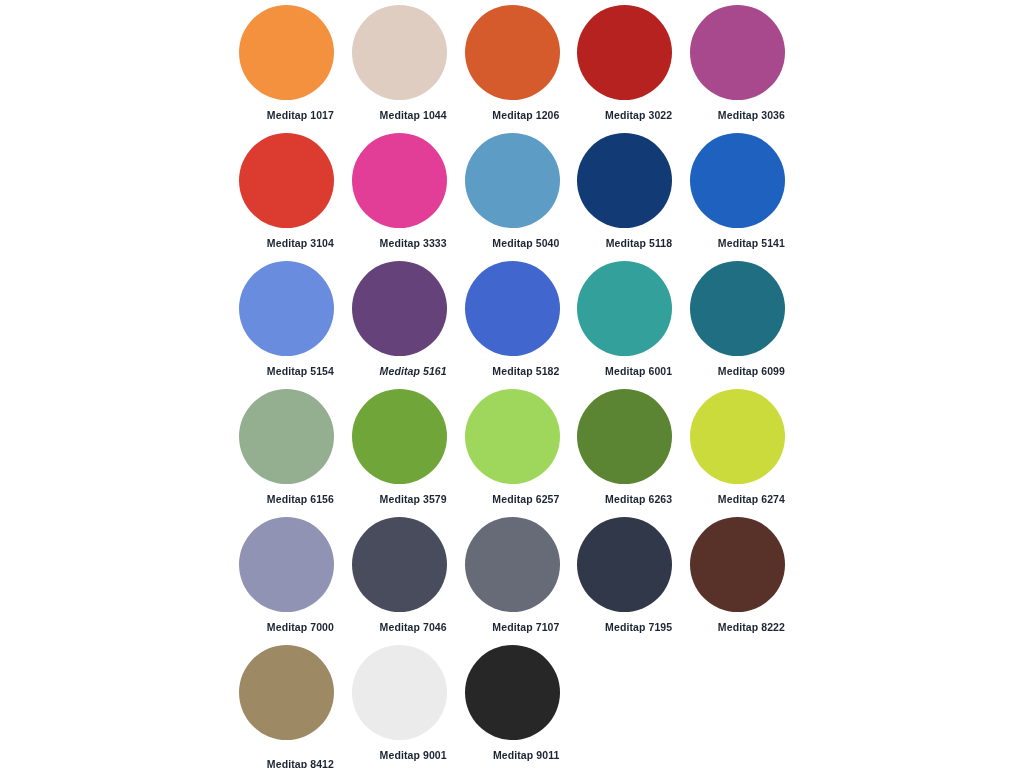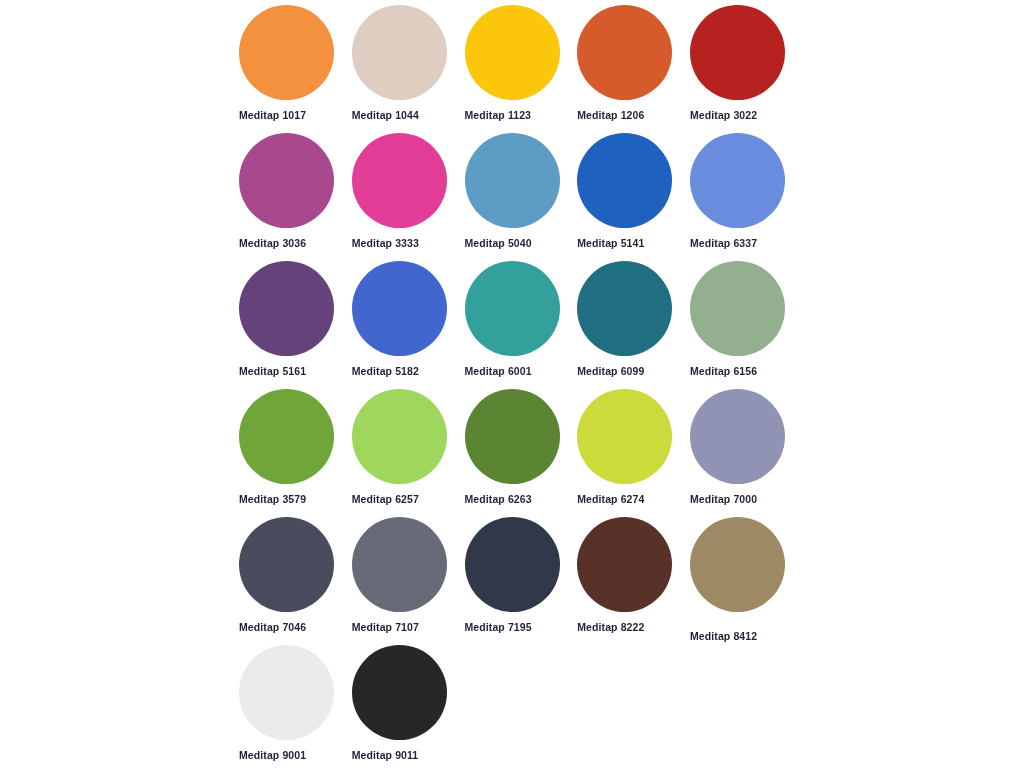--- a/index.html
+++ b/index.html
@@ -32,21 +32,21 @@
     grid-auto-rows: 128px;
     column-gap: 17.75px;
     row-gap: 0;
   }
 
   .swatch-cell {
     width: 95px;
     height: 128px;
     display: flex;
     flex-direction: column;
-    align-items: flex-start;
+    align-items: flex-end;
   }
 
   .swatch-dot {
     width: 95px;
     height: 95px;
     border-radius: 50%;
     background: #cccccc;
     flex: 0 0 auto;
   }
 
@@ -69,54 +69,58 @@
   <div class="swatch-grid">
       <div class="swatch-cell">
         <div class="swatch-dot" style="background-color: rgb(243, 145, 63);"></div>
         <div class="swatch-label" style="color: rgb(29, 36, 51);">Meditap 1017</div>
       </div>
       <div class="swatch-cell">
         <div class="swatch-dot" style="background-color: rgb(223, 205, 194);"></div>
         <div class="swatch-label" style="color: rgb(29, 36, 51);">Meditap 1044</div>
       </div>
       <div class="swatch-cell">
-        <div class="swatch-dot" style="background-color: rgb(252, 198, 12);"></div>
-        <div class="swatch-label" style="color: rgb(29, 36, 51);">Meditap 1123</div>
-      </div>
-      <div class="swatch-cell">
         <div class="swatch-dot" style="background-color: rgb(213, 91, 44);"></div>
         <div class="swatch-label" style="color: rgb(29, 36, 51);">Meditap 1206</div>
       </div>
       <div class="swatch-cell">
         <div class="swatch-dot" style="background-color: rgb(181, 34, 31);"></div>
         <div class="swatch-label" style="color: rgb(29, 36, 51);">Meditap 3022</div>
       </div>
       <div class="swatch-cell">
         <div class="swatch-dot" style="background-color: rgb(167, 73, 140);"></div>
         <div class="swatch-label" style="color: rgb(29, 36, 51);">Meditap 3036</div>
       </div>
       <div class="swatch-cell">
+        <div class="swatch-dot" style="background-color: rgb(220, 59, 48);"></div>
+        <div class="swatch-label" style="color: rgb(29, 36, 51);">Meditap 3104</div>
+      </div>
+      <div class="swatch-cell">
         <div class="swatch-dot" style="background-color: rgb(226, 62, 152);"></div>
         <div class="swatch-label" style="color: rgb(29, 36, 51);">Meditap 3333</div>
       </div>
       <div class="swatch-cell">
         <div class="swatch-dot" style="background-color: rgb(93, 156, 197);"></div>
         <div class="swatch-label" style="color: rgb(29, 36, 51);">Meditap 5040</div>
       </div>
       <div class="swatch-cell">
+        <div class="swatch-dot" style="background-color: rgb(18, 58, 116);"></div>
+        <div class="swatch-label" style="color: rgb(29, 36, 51);">Meditap 5118</div>
+      </div>
+      <div class="swatch-cell">
         <div class="swatch-dot" style="background-color: rgb(30, 97, 190);"></div>
         <div class="swatch-label" style="color: rgb(29, 36, 51);">Meditap 5141</div>
       </div>
       <div class="swatch-cell">
         <div class="swatch-dot" style="background-color: rgb(106, 140, 222);"></div>
-        <div class="swatch-label" style="color: rgb(29, 36, 51);">Meditap 6337</div>
+        <div class="swatch-label" style="color: rgb(29, 36, 51);">Meditap 5154</div>
       </div>
       <div class="swatch-cell">
         <div class="swatch-dot" style="background-color: rgb(102, 66, 122);"></div>
-        <div class="swatch-label" style="color: rgb(29, 36, 51);">Meditap 5161</div>
+        <div class="swatch-label" style="color: rgb(29, 36, 51); font-style: italic;">Meditap 5161</div>
       </div>
       <div class="swatch-cell">
         <div class="swatch-dot" style="background-color: rgb(65, 103, 206);"></div>
         <div class="swatch-label" style="color: rgb(29, 36, 51);">Meditap 5182</div>
       </div>
       <div class="swatch-cell">
         <div class="swatch-dot" style="background-color: rgb(52, 160, 155);"></div>
         <div class="swatch-label" style="color: rgb(29, 36, 51);">Meditap 6001</div>
       </div>
       <div class="swatch-cell">

